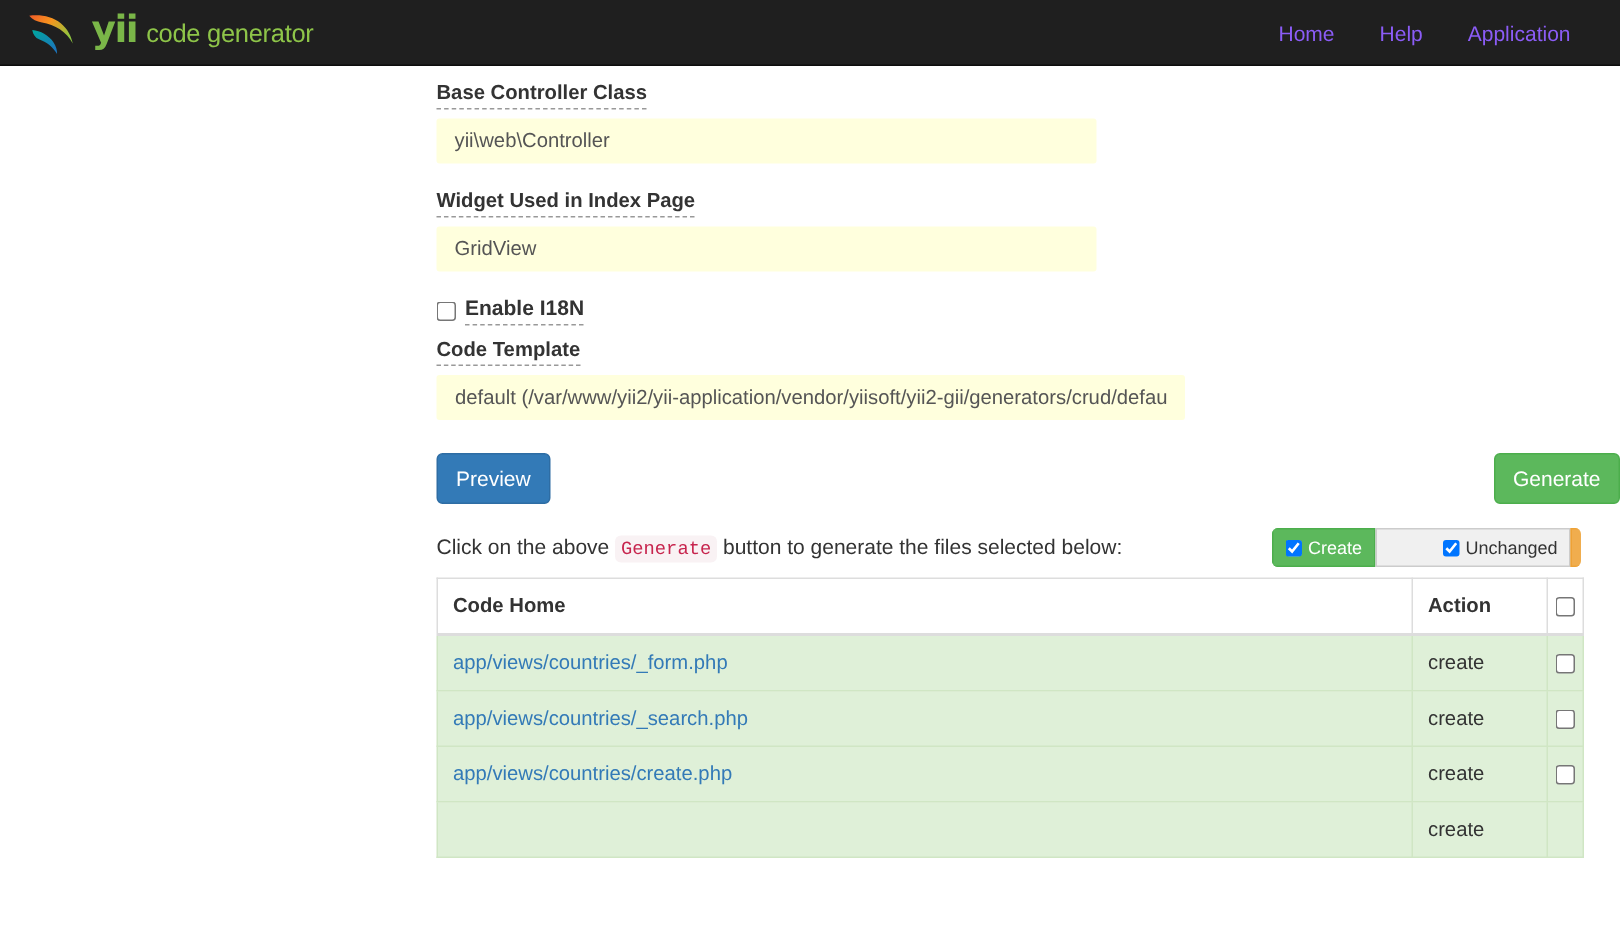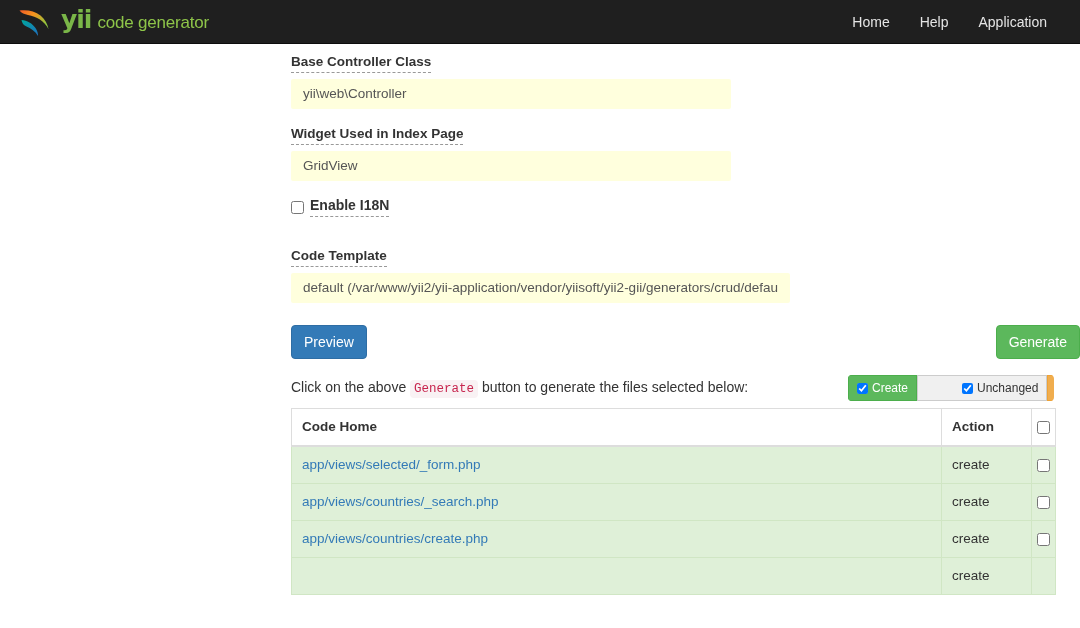--- a/index.html
+++ b/index.html
@@ -53,21 +53,21 @@
     font-size: 17px;
     font-weight: normal;
   }
   .nav-links {
     margin-left: auto;
     display: flex;
     align-items: center;
     padding-right: 18px;
   }
   .nav-link {
-    color: #e5e5e5;
+    color: #8b5cf6;
     text-decoration: none;
     font-size: 14px;
     padding: 12px 15px;
     line-height: 20px;
   }
 
   
   .content {
     padding-left: 291px;
     padding-top: 9px;
@@ -100,21 +100,21 @@
     padding: 0 12px;
     box-sizing: border-box;
     border-radius: 2px;
   }
   .txt-input.wide { width: 499px; }
 
   .checkbox-row {
     display: flex;
     align-items: center;
     gap: 6px;
-    margin-bottom: 30px;
+    margin-bottom: 7px;
   }
   .checkbox-row .ctrl-label { font-size: 14px; }
   input[type="checkbox"] {
     margin: 0;
     width: 13px;
     height: 13px;
     vertical-align: middle;
   }
 
   
@@ -298,21 +298,21 @@
       <tr>
         <th class="col-file">Code Home</th>
         <th class="col-action">Action</th>
         <th class="col-check">
           <input type="checkbox" style="">
         </th>
       </tr>
     </thead>
     <tbody id="file-rows">
         <tr>
-          <td class="col-file"><a class="file-link" href="#">app/views/selected/_form.php</a></td>
+          <td class="col-file"><a class="file-link" href="#">app/views/countries/_form.php</a></td>
           <td class="col-action action-cell">create</td>
           <td class="col-check"><input type="checkbox" style=""></td>
         </tr>
         <tr>
           <td class="col-file"><a class="file-link" href="#">app/views/countries/_search.php</a></td>
           <td class="col-action action-cell">create</td>
           <td class="col-check"><input type="checkbox" style=""></td>
         </tr>
         <tr>
           <td class="col-file"><a class="file-link" href="#">app/views/countries/create.php</a></td>

